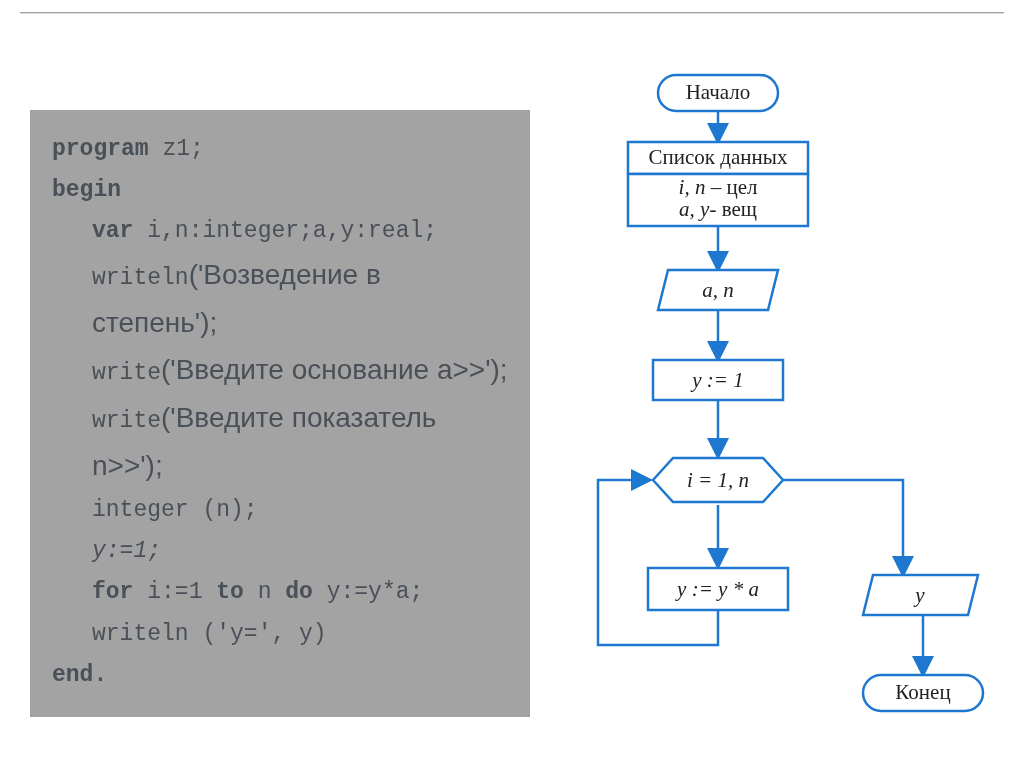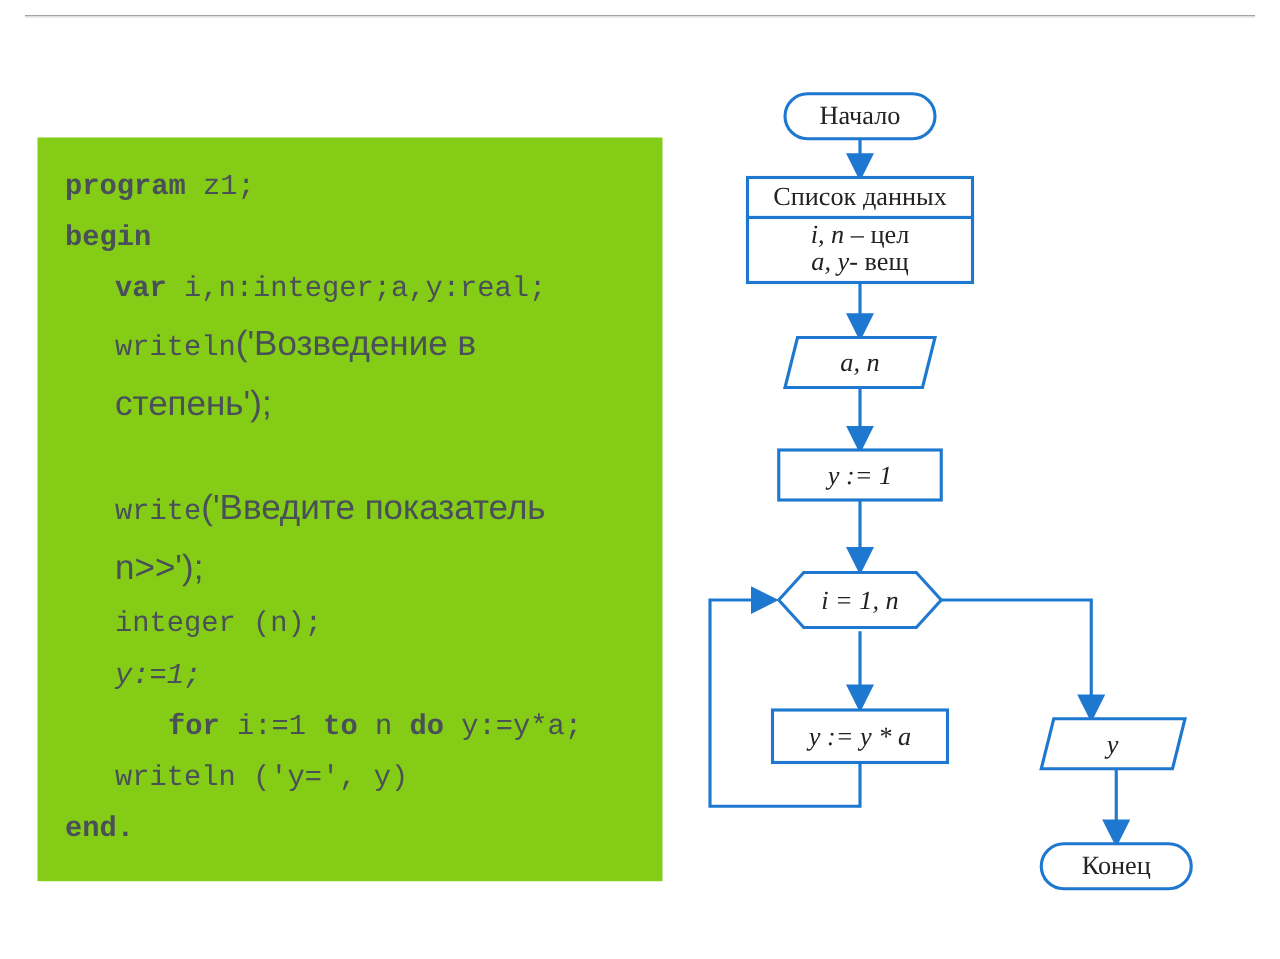--- a/index.html
+++ b/index.html
@@ -18,32 +18,32 @@
     right: 20px;
     height: 2px;
     border-top: 1px solid #a0a4a8;
     border-bottom: 1px solid #d8dcdf;
   }
   .code-box {
     position: absolute;
     left: 30px;
     top: 110px;
     width: 500px;
-    background: #84cc16;
+    background: #a3a3a3;
     padding: 18px 22px 22px 22px;
     font-size: 23px;
     color: #4a5058;
     line-height: 1.7;
   }
   .kw { font-family: "Courier New", monospace; font-weight: bold; color: #4a5058; }
   .mono { font-family: "Courier New", monospace; color: #4a5058; }
   .txt { font-family: Arial, sans-serif; font-size: 28px; color: #4a5058; }
   .flowchart {
     position: absolute;
-    left: 518px;
+    left: 548px;
     top: 60px;
     width: 470px;
     height: 700px;
   }
   .flowchart svg { width: 100%; height: 100%; }
   .fc-text { font-family: "Times New Roman", serif; font-size: 21px; fill: #222; text-anchor: middle; }
   .fc-text-i { font-style: italic; }
   .fc-shape { fill: #ffffff; stroke: #1e78d0; stroke-width: 2.5; }
 </style>
 </head>
@@ -57,30 +57,33 @@
   </div>
   <div>
     <span class="kw">begin</span>
   </div>
   <div style="padding-left:40px;">
     <span class="kw">var</span><span class="mono"> i,n:integer;a,y:real;</span>
   </div>
   <div style="padding-left:40px;">
     <span class="mono">writeln</span><span class="txt">('Возведение в степень');</span>
   </div>
-  <div style="padding-left:40px;margin-top:36px;">
+  <div style="padding-left:40px;">
+    <span class="mono">write</span><span class="txt">('Введите основание a&gt;&gt;');</span>
+  </div>
+  <div style="padding-left:40px;">
     <span class="mono">write</span><span class="txt">('Введите показатель n&gt;&gt;');</span>
   </div>
   <div style="padding-left:40px;">
     <span class="mono">integer (n);</span>
   </div>
   <div style="padding-left:40px;font-style:italic;">
     <span class="mono">y:=1;</span>
   </div>
-  <div style="padding-left:40px;text-align:center;">
+  <div style="padding-left:40px;">
     <span class="kw">for</span><span class="mono"> i:=1 </span><span class="kw">to</span><span class="mono"> n </span><span class="kw">do</span><span class="mono"> y:=y*a;</span>
   </div>
   <div style="padding-left:40px;">
     <span class="mono">writeln ('y=', y)</span>
   </div>
   <div>
     <span class="kw">end.</span>
   </div>
 </div>
 

